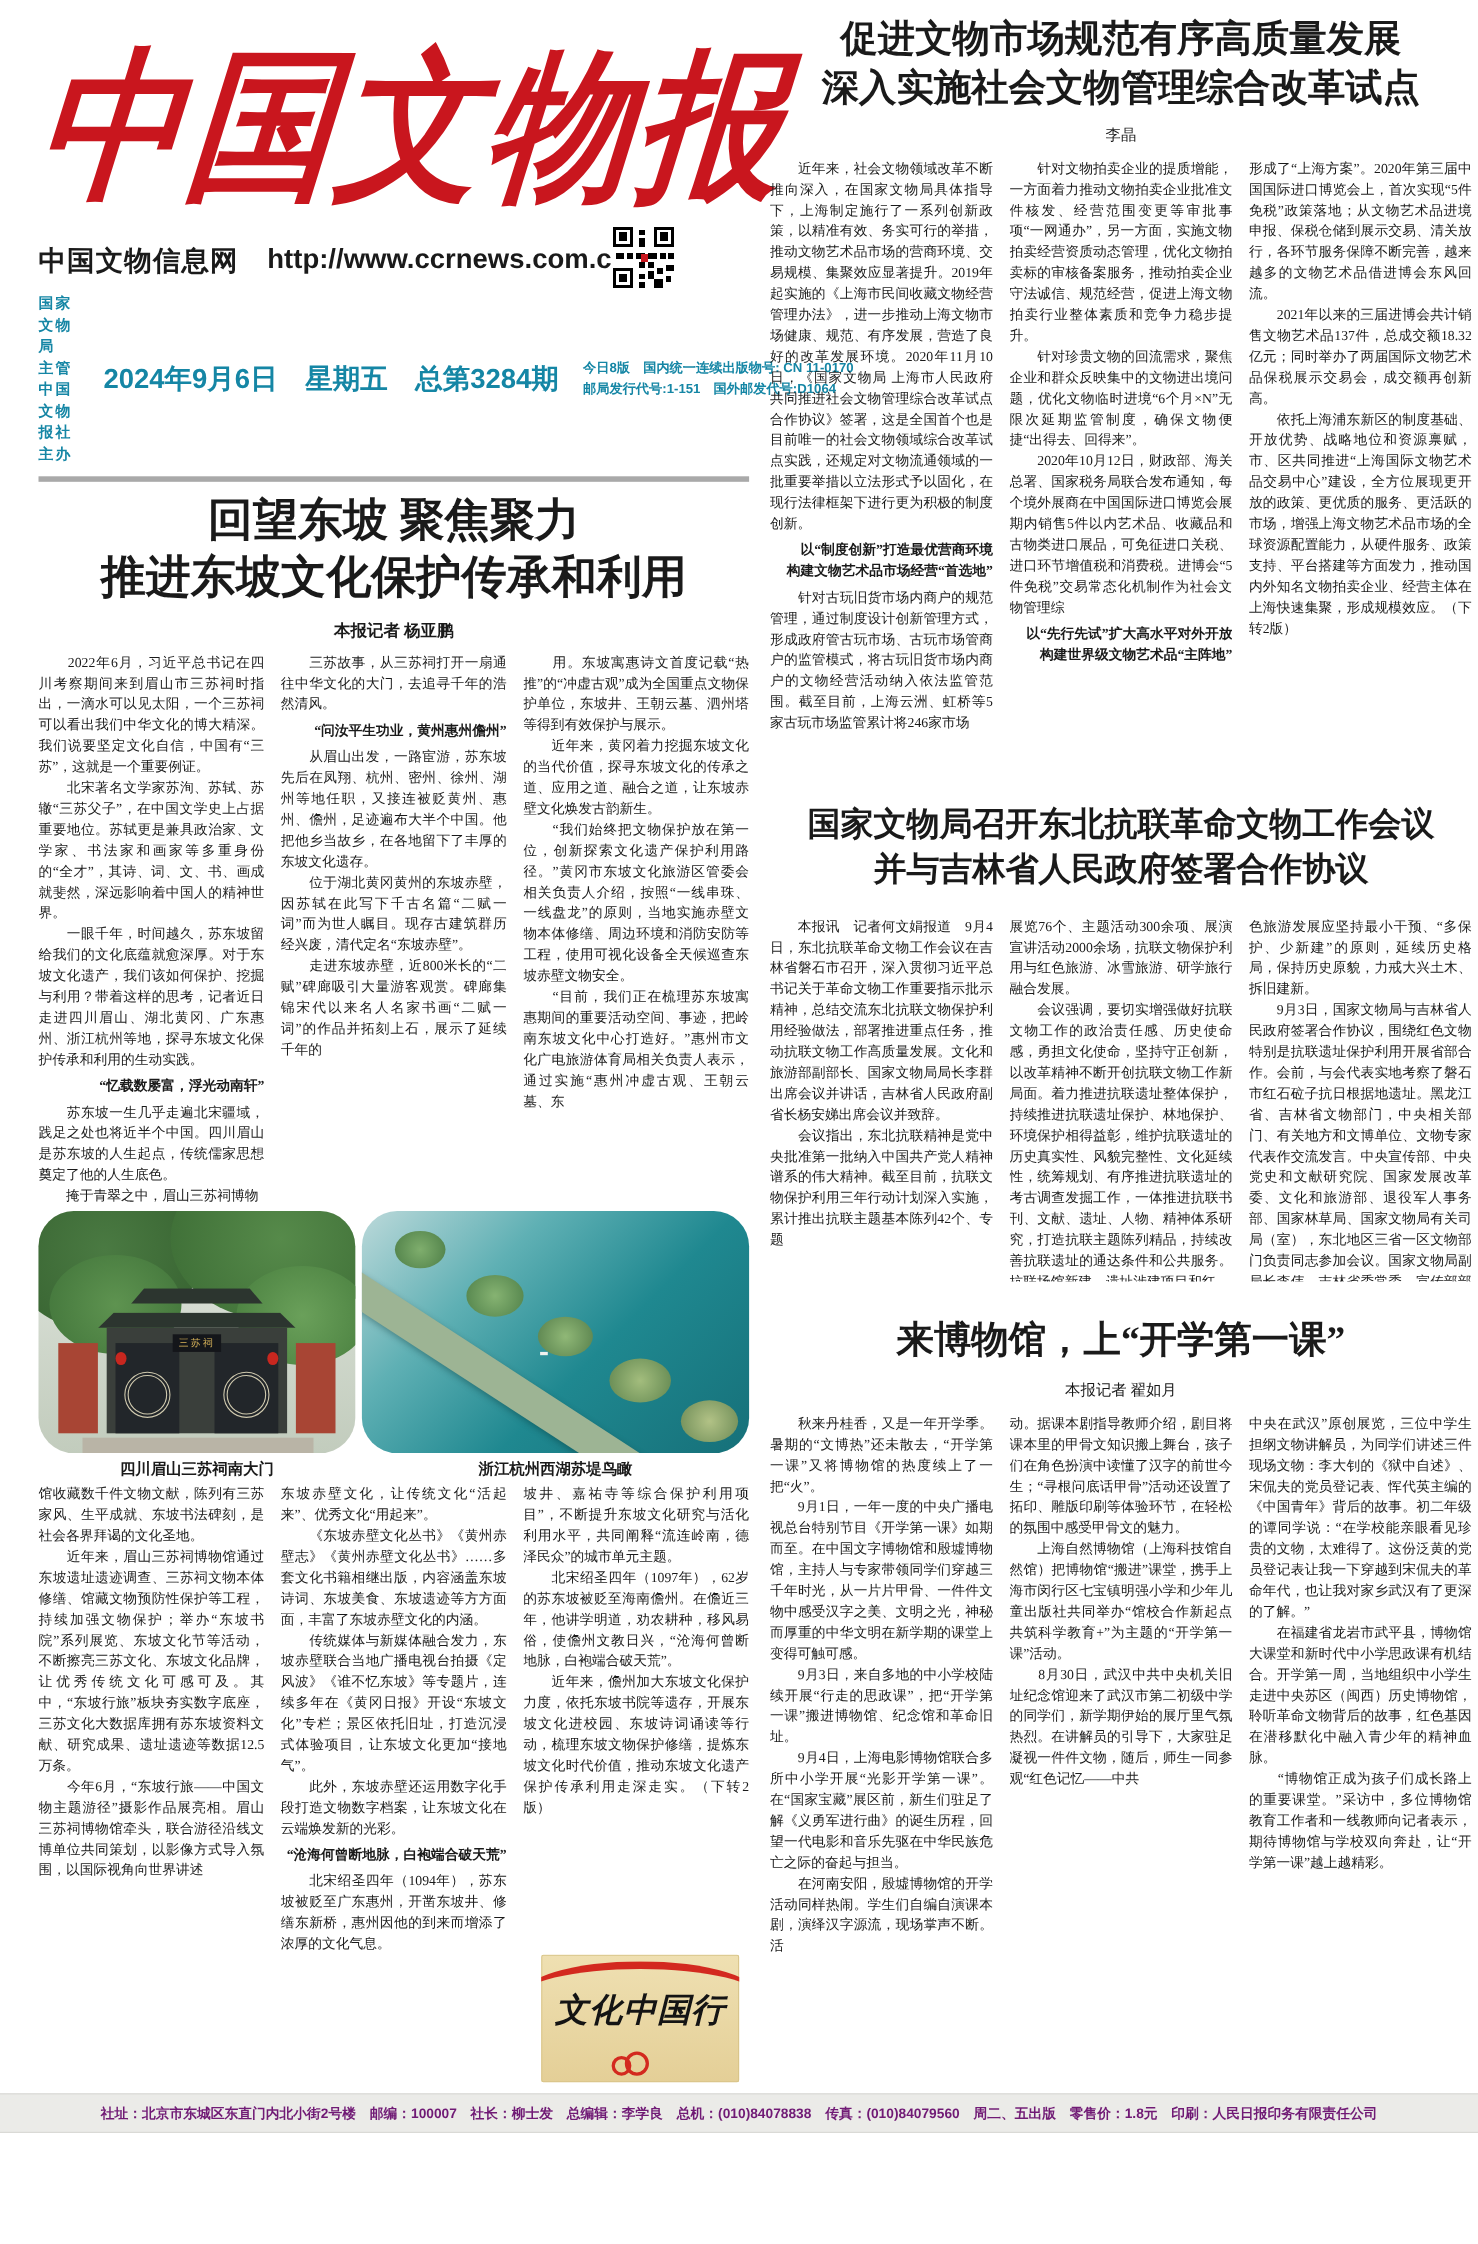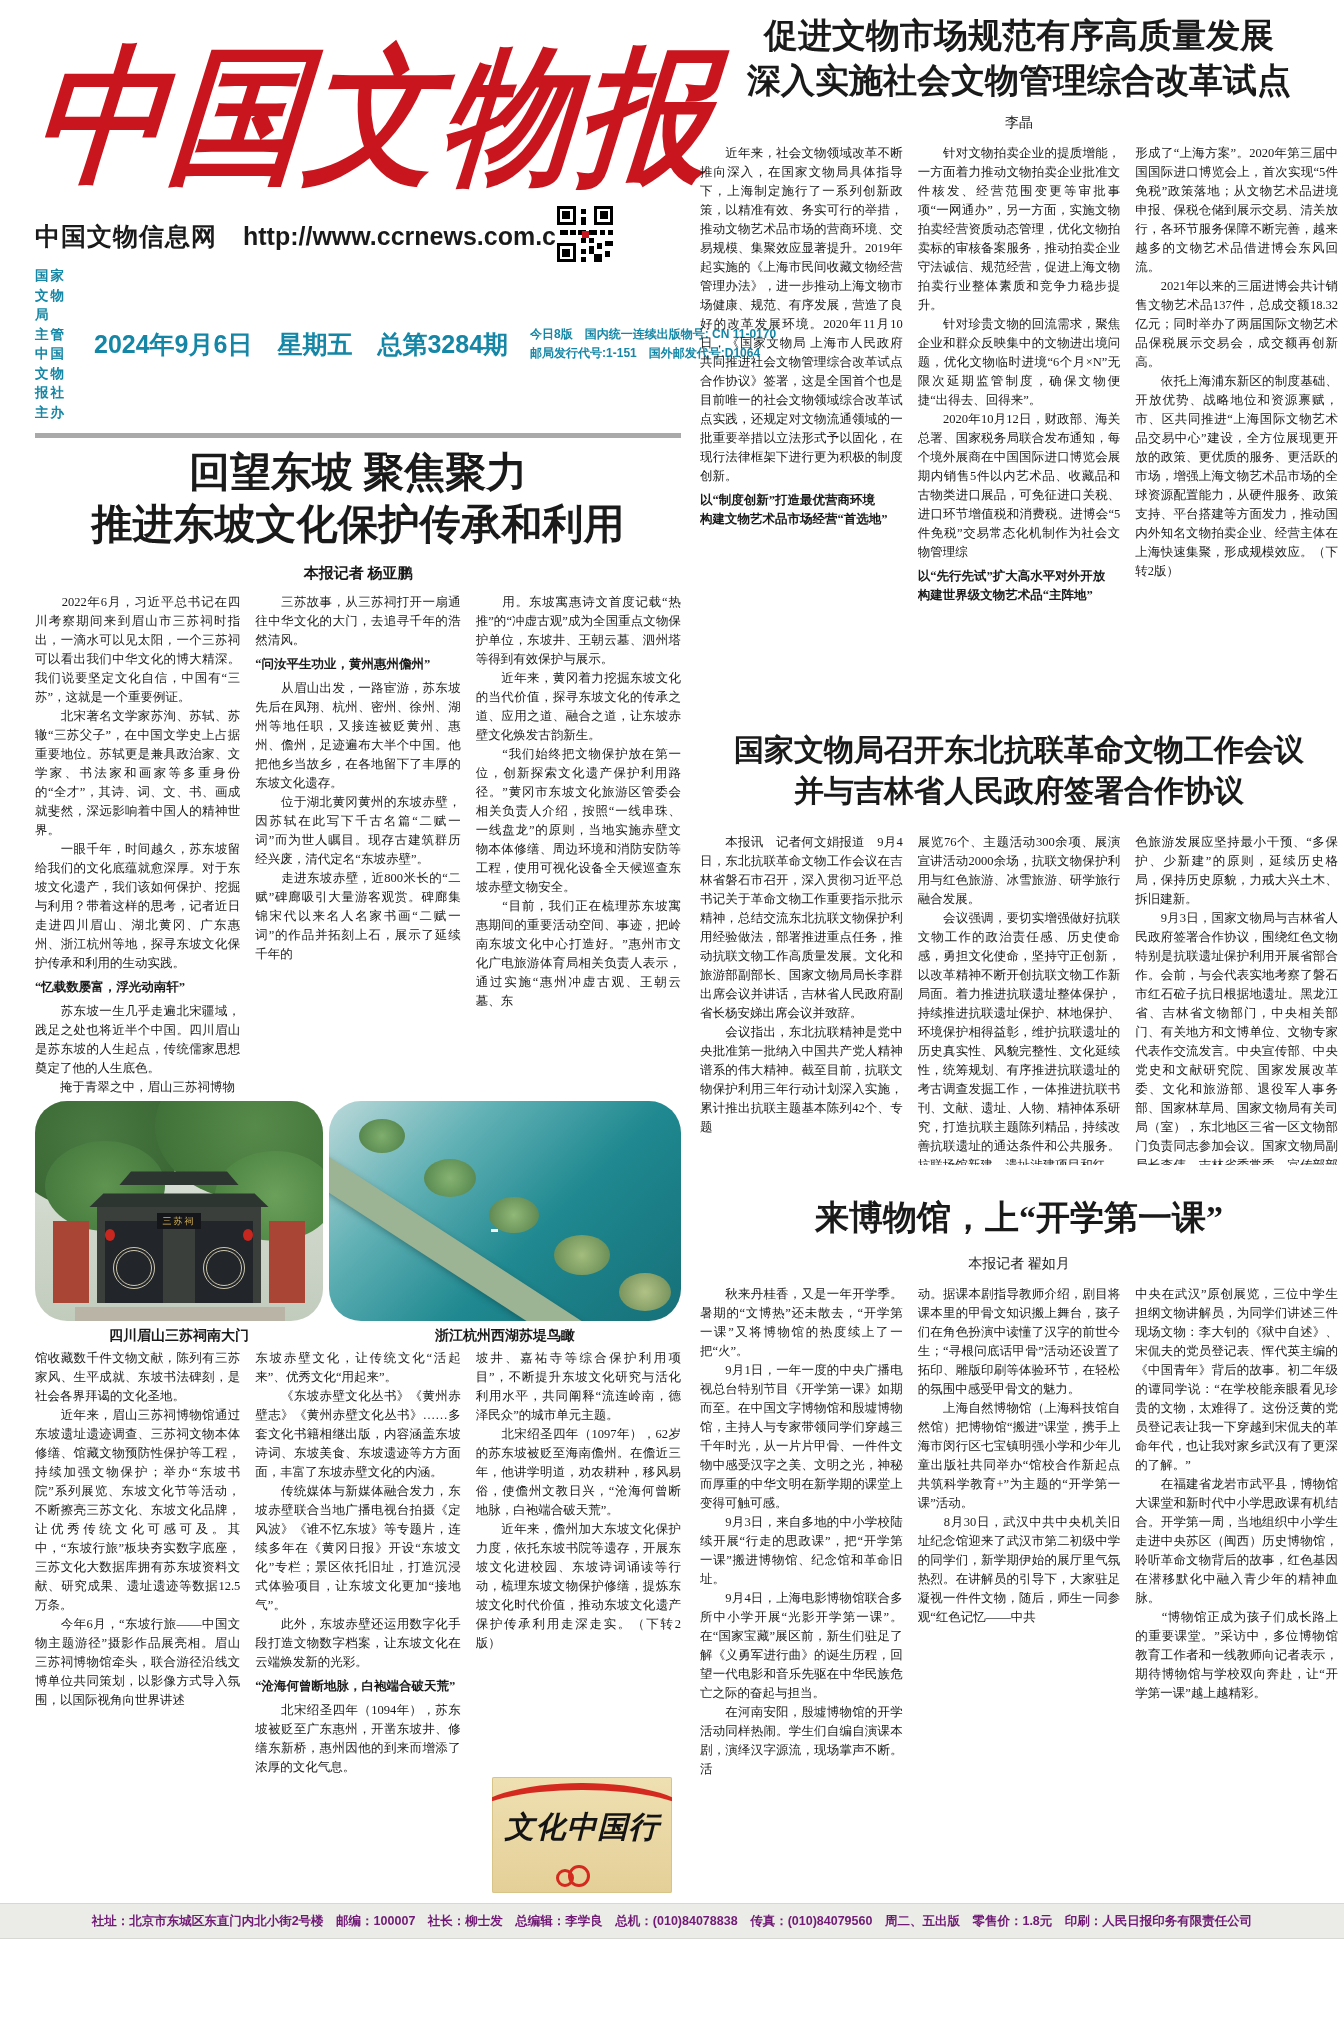--- a/index.html
+++ b/index.html
@@ -20,21 +20,21 @@
         font-family:"Liberation Sans","DejaVu Sans",sans-serif;font-weight:bold;}
   .info-left{font-size:13.5px;line-height:1.45;letter-spacing:2px;}
   .info-date{font-size:25px;margin:0 22px 0 28px;white-space:nowrap;}
   .info-right{font-size:12px;line-height:1.6;white-space:nowrap;}
   .rule{height:5px;background:#a9a9a9;margin:10px 0 2px 0;}
   .lead-h{font-size:41px;font-weight:bold;text-align:center;line-height:1.28;margin-top:8px;}
   .byline{font-size:15px;font-weight:bold;text-align:center;margin:14px 0 10px 0;}
   .cols{display:flex;gap:15px;}
   .col{flex:1;overflow:hidden;font-size:12.5px;line-height:19px;text-align:justify;}
   .blk-p{white-space:pre-line;}
-  .blk-sub{font-weight:bold;text-align:left;margin:5px 0;white-space:pre-line;}
+  .blk-sub{font-weight:bold;text-align:right;margin:5px 0;white-space:pre-line;}
   .cols-top{height:500px;margin-top:2px;}
   .cols-bottom{height:636px;margin-top:4px;}
   
   .photo-row{display:flex;gap:6px;margin-top:8px;}
   .photo{position:relative;height:220px;overflow:hidden;border-radius:32px;}
   .photo1{width:288px;background:linear-gradient(#e3e7e2 0%,#cfd7cb 55%,#c2ccbd 100%);}
   .photo2{width:352px;background:linear-gradient(135deg,#bcd9da 0%,#5fb0b4 30%,#1f8890 60%,#167079 100%);}
   .blob{position:absolute;border-radius:50%;}
   .roof{position:absolute;background:#2c352f;}
   .r1{left:54px;top:92px;width:180px;height:14px;clip-path:polygon(0 100%,8% 0,92% 0,100% 100%);}
@@ -225,20 +225,21 @@
     <div class="a1-h">
       <div>促进文物市场规范有序高质量发展</div>
       <div>深入实施社会文物管理综合改革试点</div>
     </div>
     <div class="a1-byline">李晶</div>
     <div class="cols cols-a1">
       <div class="col">
           <div class="blk-p">　　近年来，社会文物领域改革不断推向深入，在国家文物局具体指导下，上海制定施行了一系列创新政策，以精准有效、务实可行的举措，推动文物艺术品市场的营商环境、交易规模、集聚效应显著提升。2019年起实施的《上海市民间收藏文物经营管理办法》，进一步推动上海文物市场健康、规范、有序发展，营造了良好的改革发展环境。2020年11月10日，《国家文物局 上海市人民政府共同推进社会文物管理综合改革试点合作协议》签署，这是全国首个也是目前唯一的社会文物领域综合改革试点实践，还规定对文物流通领域的一批重要举措以立法形式予以固化，在现行法律框架下进行更为积极的制度创新。</div>
           <div class="blk-sub">以“制度创新”打造最优营商环境
 构建文物艺术品市场经营“首选地”</div>
+          <div class="blk-p">　　针对古玩旧货市场内商户的规范管理，通过制度设计创新管理方式，形成政府管古玩市场、古玩市场管商户的监管模式，将古玩旧货市场内商户的文物经营活动纳入依法监管范围。截至目前，上海云洲、虹桥等5家古玩市场监管累计将246家市场</div>
         </div>
       <div class="col">
           <div class="blk-p">　　针对文物拍卖企业的提质增能，一方面着力推动文物拍卖企业批准文件核发、经营范围变更等审批事项“一网通办”，另一方面，实施文物拍卖经营资质动态管理，优化文物拍卖标的审核备案服务，推动拍卖企业守法诚信、规范经营，促进上海文物拍卖行业整体素质和竞争力稳步提升。
 　　针对珍贵文物的回流需求，聚焦企业和群众反映集中的文物进出境问题，优化文物临时进境“6个月×N”无限次延期监管制度，确保文物便捷“出得去、回得来”。
 　　2020年10月12日，财政部、海关总署、国家税务局联合发布通知，每个境外展商在中国国际进口博览会展期内销售5件以内艺术品、收藏品和古物类进口展品，可免征进口关税、进口环节增值税和消费税。进博会“5件免税”交易常态化机制作为社会文物管理综</div>
           <div class="blk-sub">以“先行先试”扩大高水平对外开放
 构建世界级文物艺术品“主阵地”</div>
         </div>
       <div class="col">
           <div class="blk-p">形成了“上海方案”。2020年第三届中国国际进口博览会上，首次实现“5件免税”政策落地；从文物艺术品进境申报、保税仓储到展示交易、清关放行，各环节服务保障不断完善，越来越多的文物艺术品借进博会东风回流。

